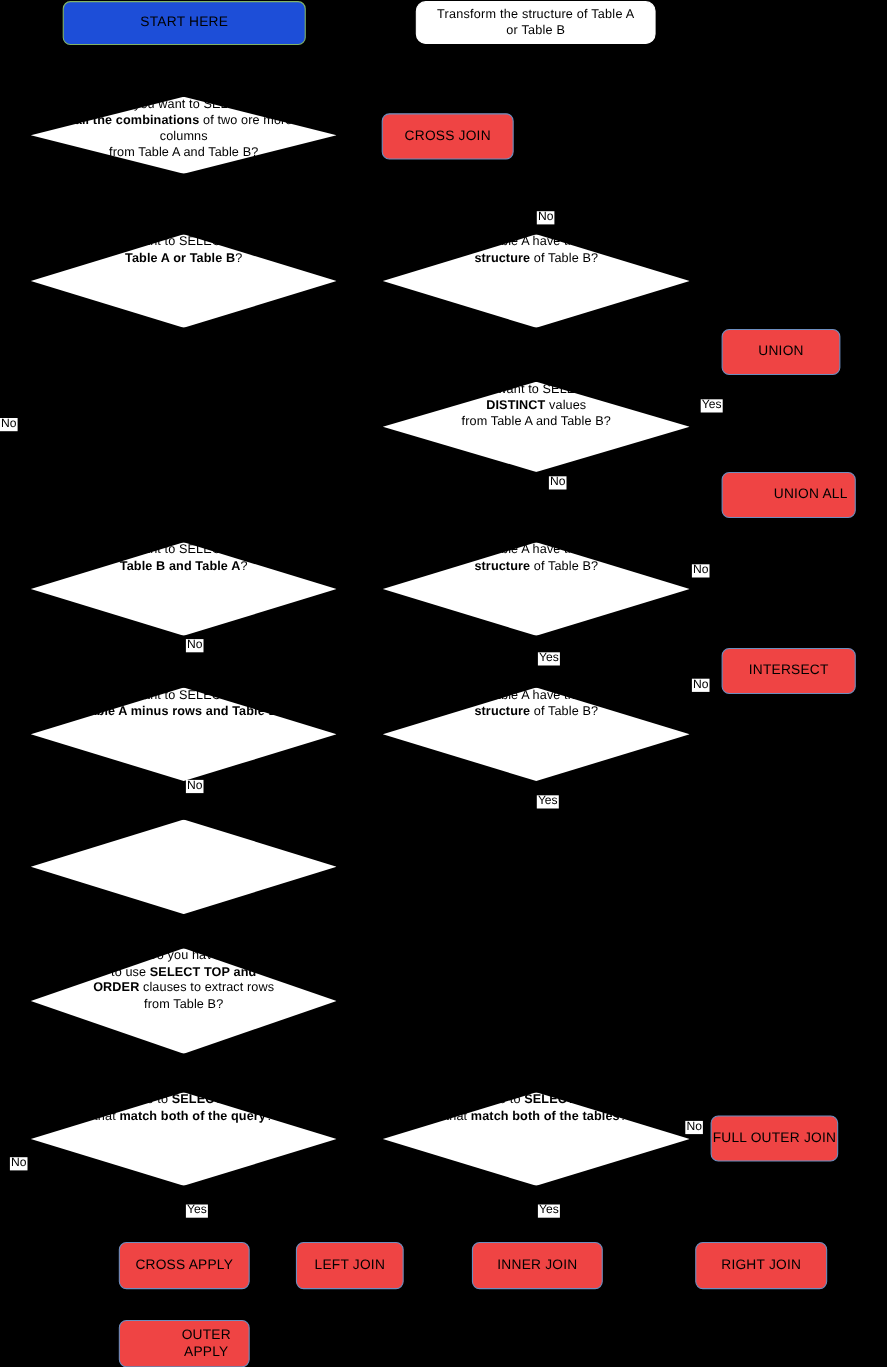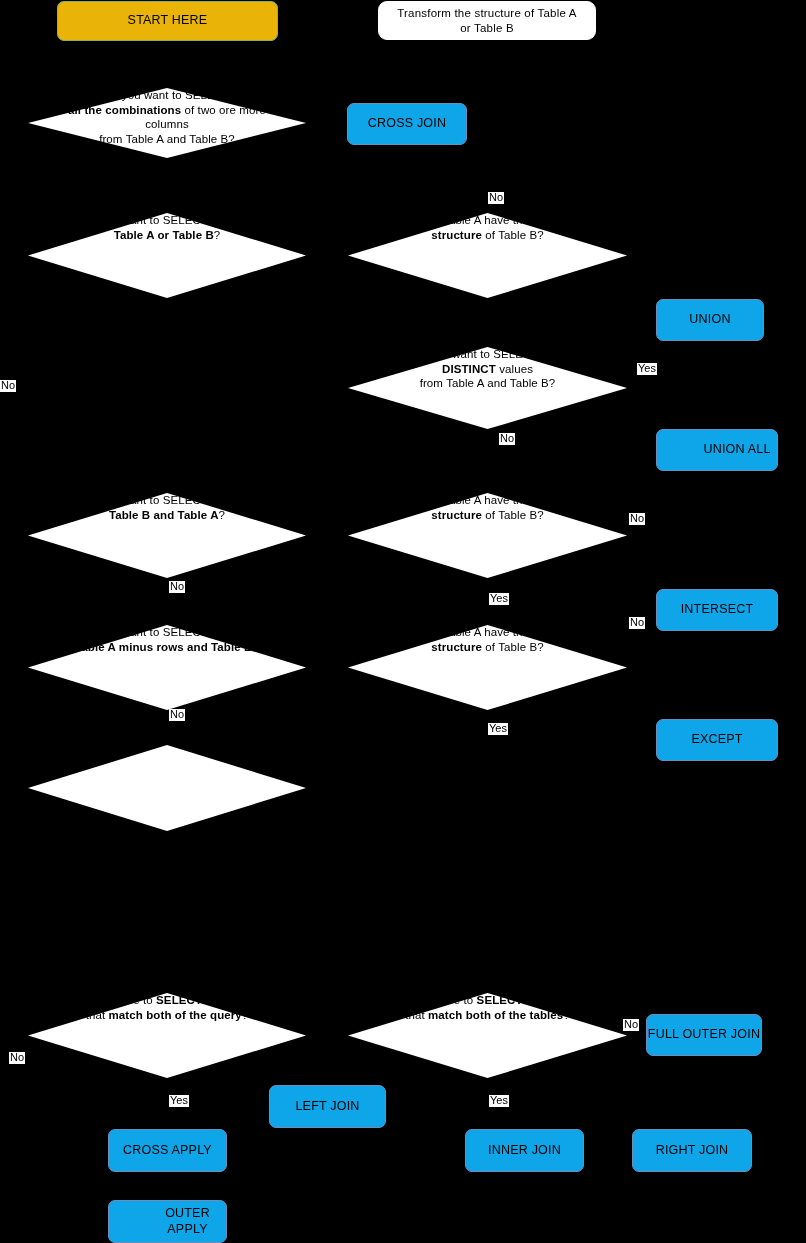--- a/index.html
+++ b/index.html
@@ -23,32 +23,32 @@
     height: 1243px;
     pointer-events: none;
   }
 
   
   .box {
     position: absolute;
     box-sizing: border-box;
     border-radius: 7px;
     border: 1px solid #6c8ebf;
-    background: #0ea5e9;
+    background: #ef4444;
     color: #000000;
     display: flex;
     align-items: center;
     justify-content: center;
     text-align: center;
     font-size: 12.5px;
     letter-spacing: 0.2px;
     line-height: 1.25;
   }
   .box.start {
-    background: #eab308;
+    background: #1d4ed8;
     border-color: #82b366;
     justify-content: center;
   }
   .box.plain {
     background: #ffffff;
     border-color: #ffffff;
     border-radius: 9px;
     font-size: 11.5px;
   }
 
@@ -206,28 +206,31 @@
     </div>
   </div>
 
   <div class="diamond" style="left:348px; top:625px; width:279px; height:85px;">
     <div class="shape"></div>
     <div class="dtext">
       Does Table A have the <b>same</b><br><b>structure</b> of Table B?
     </div>
   </div>
 
-  <div class="box" style="left:656px; top:719px; width:122px; height:42px;">
-    <span>EXCEPT</span>
-  </div>
 
   <div class="diamond" style="left:28px; top:745px; width:278px; height:86px;">
     <div class="shape"></div>
   </div>
 
+  <div class="diamond" style="left:28px; top:862px; width:278px; height:96px;">
+    <div class="shape"></div>
+    <div class="dtext">
+      Do you have<br>to use <b>SELECT TOP and</b><br><b>ORDER</b> clauses to extract rows<br>from Table B?
+    </div>
+  </div>
 
   <div class="diamond" style="left:28px; top:993px; width:278px; height:85px;">
     <div class="shape"></div>
     <div class="dtext">
       Do you have to <b>SELECT only rows</b><br>that <b>match both of the query</b>?
     </div>
   </div>
 
   <div class="diamond" style="left:348px; top:993px; width:279px; height:85px;">
     <div class="shape"></div>
@@ -237,25 +240,25 @@
   </div>
 
   <div class="box" style="left:646px; top:1014px; width:116px; height:42px;">
     <span>FULL OUTER JOIN</span>
   </div>
 
   <div class="box" style="left:108px; top:1129px; width:119px; height:43px;">
     <span>CROSS APPLY</span>
   </div>
 
-  <div class="box" style="left:269px; top:1085px; width:117px; height:43px;">
+  <div class="box" style="left:269px; top:1129px; width:98px; height:43px;">
     <span>LEFT JOIN</span>
   </div>
 
-  <div class="box" style="left:429px; top:1129px; width:119px; height:43px;margin-left:36px;">
+  <div class="box" style="left:429px; top:1129px; width:119px; height:43px;">
     <span>INNER JOIN</span>
   </div>
 
   <div class="box" style="left:588px; top:1129px; width:120px; height:43px;margin-left:44px;">
     <span>RIGHT JOIN</span>
   </div>
 
   <div class="box" style="left:108px; top:1200px; width:119px; height:43px;padding-left:40px;">
     <span>OUTER APPLY</span>
   </div>

